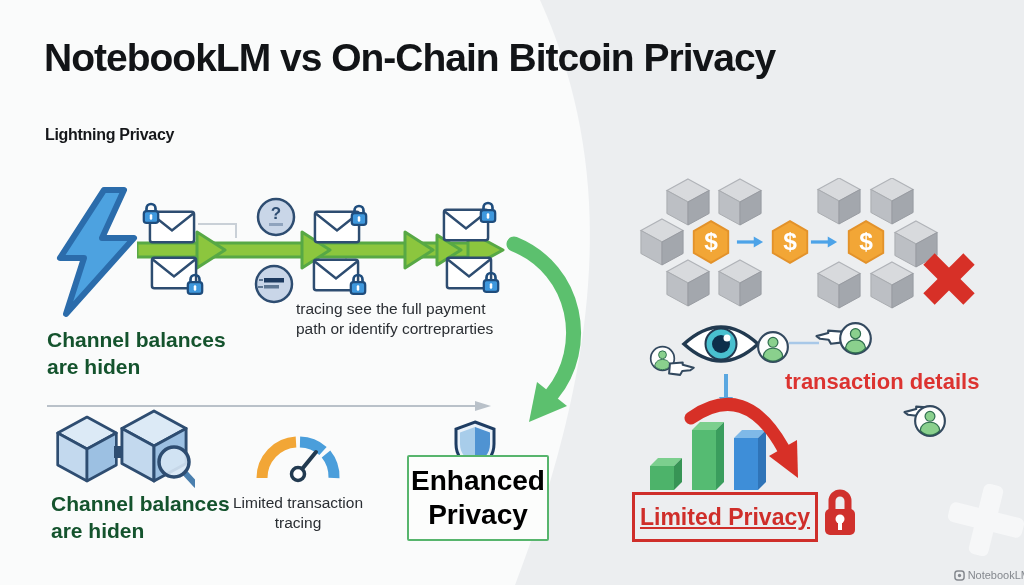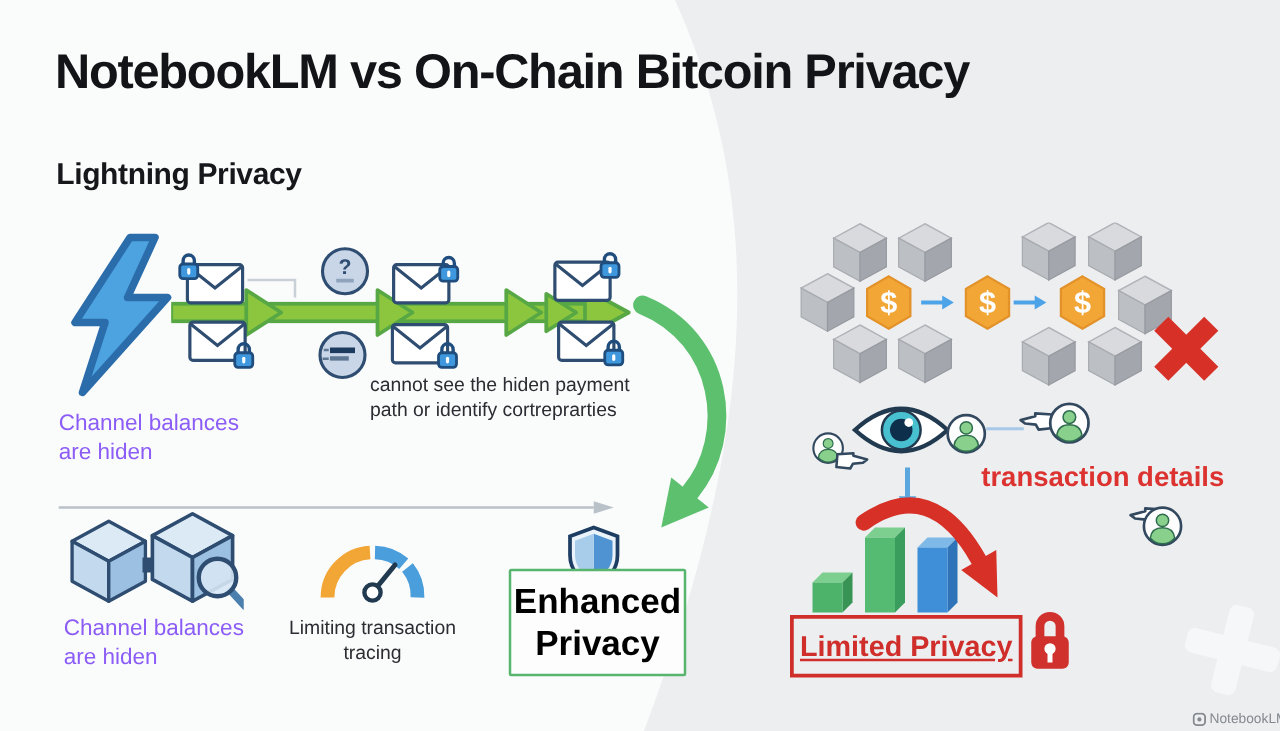--- a/index.html
+++ b/index.html
@@ -1,23 +1,23 @@
 <!DOCTYPE html>
 <html><head>
 <meta charset="utf-8">
 <style>
   html,body{margin:0;padding:0;background:#dfe1e3;font-family:"Liberation Sans",sans-serif;}
   #canvas{position:relative;width:1024px;height:585px;overflow:hidden;background:#eceef0;}
   .abs{position:absolute;}
   .ml{white-space:pre-line;}
   #title{left:44px;top:36px;font-size:39px;font-weight:700;letter-spacing:-1px;color:#121417;}
-  .col-heading{font-size:24px;font-weight:700;color:#15171a;letter-spacing:-0.3px;}
+  .col-heading{font-size:16px;font-weight:700;color:#15171a;letter-spacing:-0.3px;}
   #left-heading{left:45px;top:126px;}
   #right-heading{left:600px;top:126px;}
-  .note{font-size:18px;font-weight:400;color:#8b5cf6;line-height:1.28;}
+  .note{font-size:21px;font-weight:700;color:#14532d;line-height:1.28;}
   .caption{font-size:15.5px;color:#2a2e33;line-height:1.32;}
   .envlock{position:absolute;}
   .envlock .lock{position:absolute;}
   #enhanced-box{left:407px;top:455px;width:138px;height:82px;border:2px solid #57b56d;background:#fcfdfc;
     display:flex;align-items:center;justify-content:center;border-radius:2px;}
   #enhanced-box span{font-size:28px;font-weight:700;color:#000000;text-align:center;line-height:1.2;}
   #limited-box{left:632px;top:492px;width:180px;height:44px;border:3px solid #cf2e2a;
     display:flex;align-items:center;justify-content:center;}
   #limited-box span{font-size:23px;font-weight:700;color:#cf2e2a;text-decoration:underline;}
   #txd-label{left:785px;top:369px;font-size:22px;font-weight:700;color:#dc3330;}
@@ -169,21 +169,21 @@
       </svg>
   </div>
 
   <svg class="abs" style="left:256px;top:197px" width="40" height="40" viewBox="0 0 40 40">
       <use href="#sym-qcircle"></use>
     </svg>
   <svg class="abs" style="left:254px;top:264px" width="40" height="40" viewBox="0 0 40 40">
       <use href="#sym-cardcircle"></use>
     </svg>
 
-  <div class="abs caption ml" style="left:296px;top:299px;width:230px">cannot see the hiden payment
+  <div class="abs caption ml" style="left:296px;top:299px;width:230px">tracing see the full payment
 path or identify cortreprarties</div>
   <div class="abs note ml" style="left:47px;top:327px">Channel balances
 are hiden</div>
 
   <svg class="abs" style="left:45px;top:398px" width="448" height="16" viewBox="0 0 448 16">
     <line x1="2" y1="8" x2="430" y2="8" stroke="#b9c1c9" stroke-width="2"></line>
     <polygon points="430,3 446,8 430,13" fill="#b9c1c9"></polygon>
   </svg>
 
   <svg class="abs" style="left:55px;top:408px" width="140" height="82" viewBox="0 0 140 82">
@@ -196,21 +196,21 @@
   <div class="abs note ml" style="left:51px;top:491px">Channel balances
 are hiden</div>
 
   <svg class="abs" style="left:252px;top:422px" width="92" height="62" viewBox="0 0 92 62">
     <path d="M10,56 A36,36 0 0 1 44,20" fill="none" stroke="#f2a636" stroke-width="11"></path>
     <path d="M48,20 A36,36 0 0 1 71,29" fill="none" stroke="#4a9edb" stroke-width="11"></path>
     <path d="M74,32 A36,36 0 0 1 82,56" fill="none" stroke="#4a9edb" stroke-width="11"></path>
     <line x1="46" y1="52" x2="64" y2="30" stroke="#223a50" stroke-width="4" stroke-linecap="round"></line>
     <circle cx="46" cy="52" r="6.5" fill="#fff" stroke="#223a50" stroke-width="3.5"></circle>
   </svg>
-  <div class="abs caption ml" style="left:228px;top:493px;width:140px;text-align:center">Limiting transaction
+  <div class="abs caption ml" style="left:228px;top:493px;width:140px;text-align:center">Limited transaction
 tracing</div>
 
   <svg class="abs" style="left:498px;top:236px" width="110" height="210" viewBox="0 0 110 210">
     <path d="M16,8 C80,34 92,112 54,158" fill="none" stroke="#5cc06e" stroke-width="15" stroke-linecap="round"></path>
     <polygon points="69,170 39,146 31,186" fill="#5cc06e"></polygon>
   </svg>
 
   <svg class="abs" style="left:452px;top:420px" width="46" height="50" viewBox="0 0 46 50">
     <path d="M23,2 L42,9 V24 C42,36 34,44 23,48 C12,44 4,36 4,24 V9 Z" fill="#eaf2fa" stroke="#1e3d63" stroke-width="3"></path>
     <path d="M23,7 L38,12.5 V24 C38,33.5 31.5,40.5 23,44 Z" fill="#4f93d2"></path>

